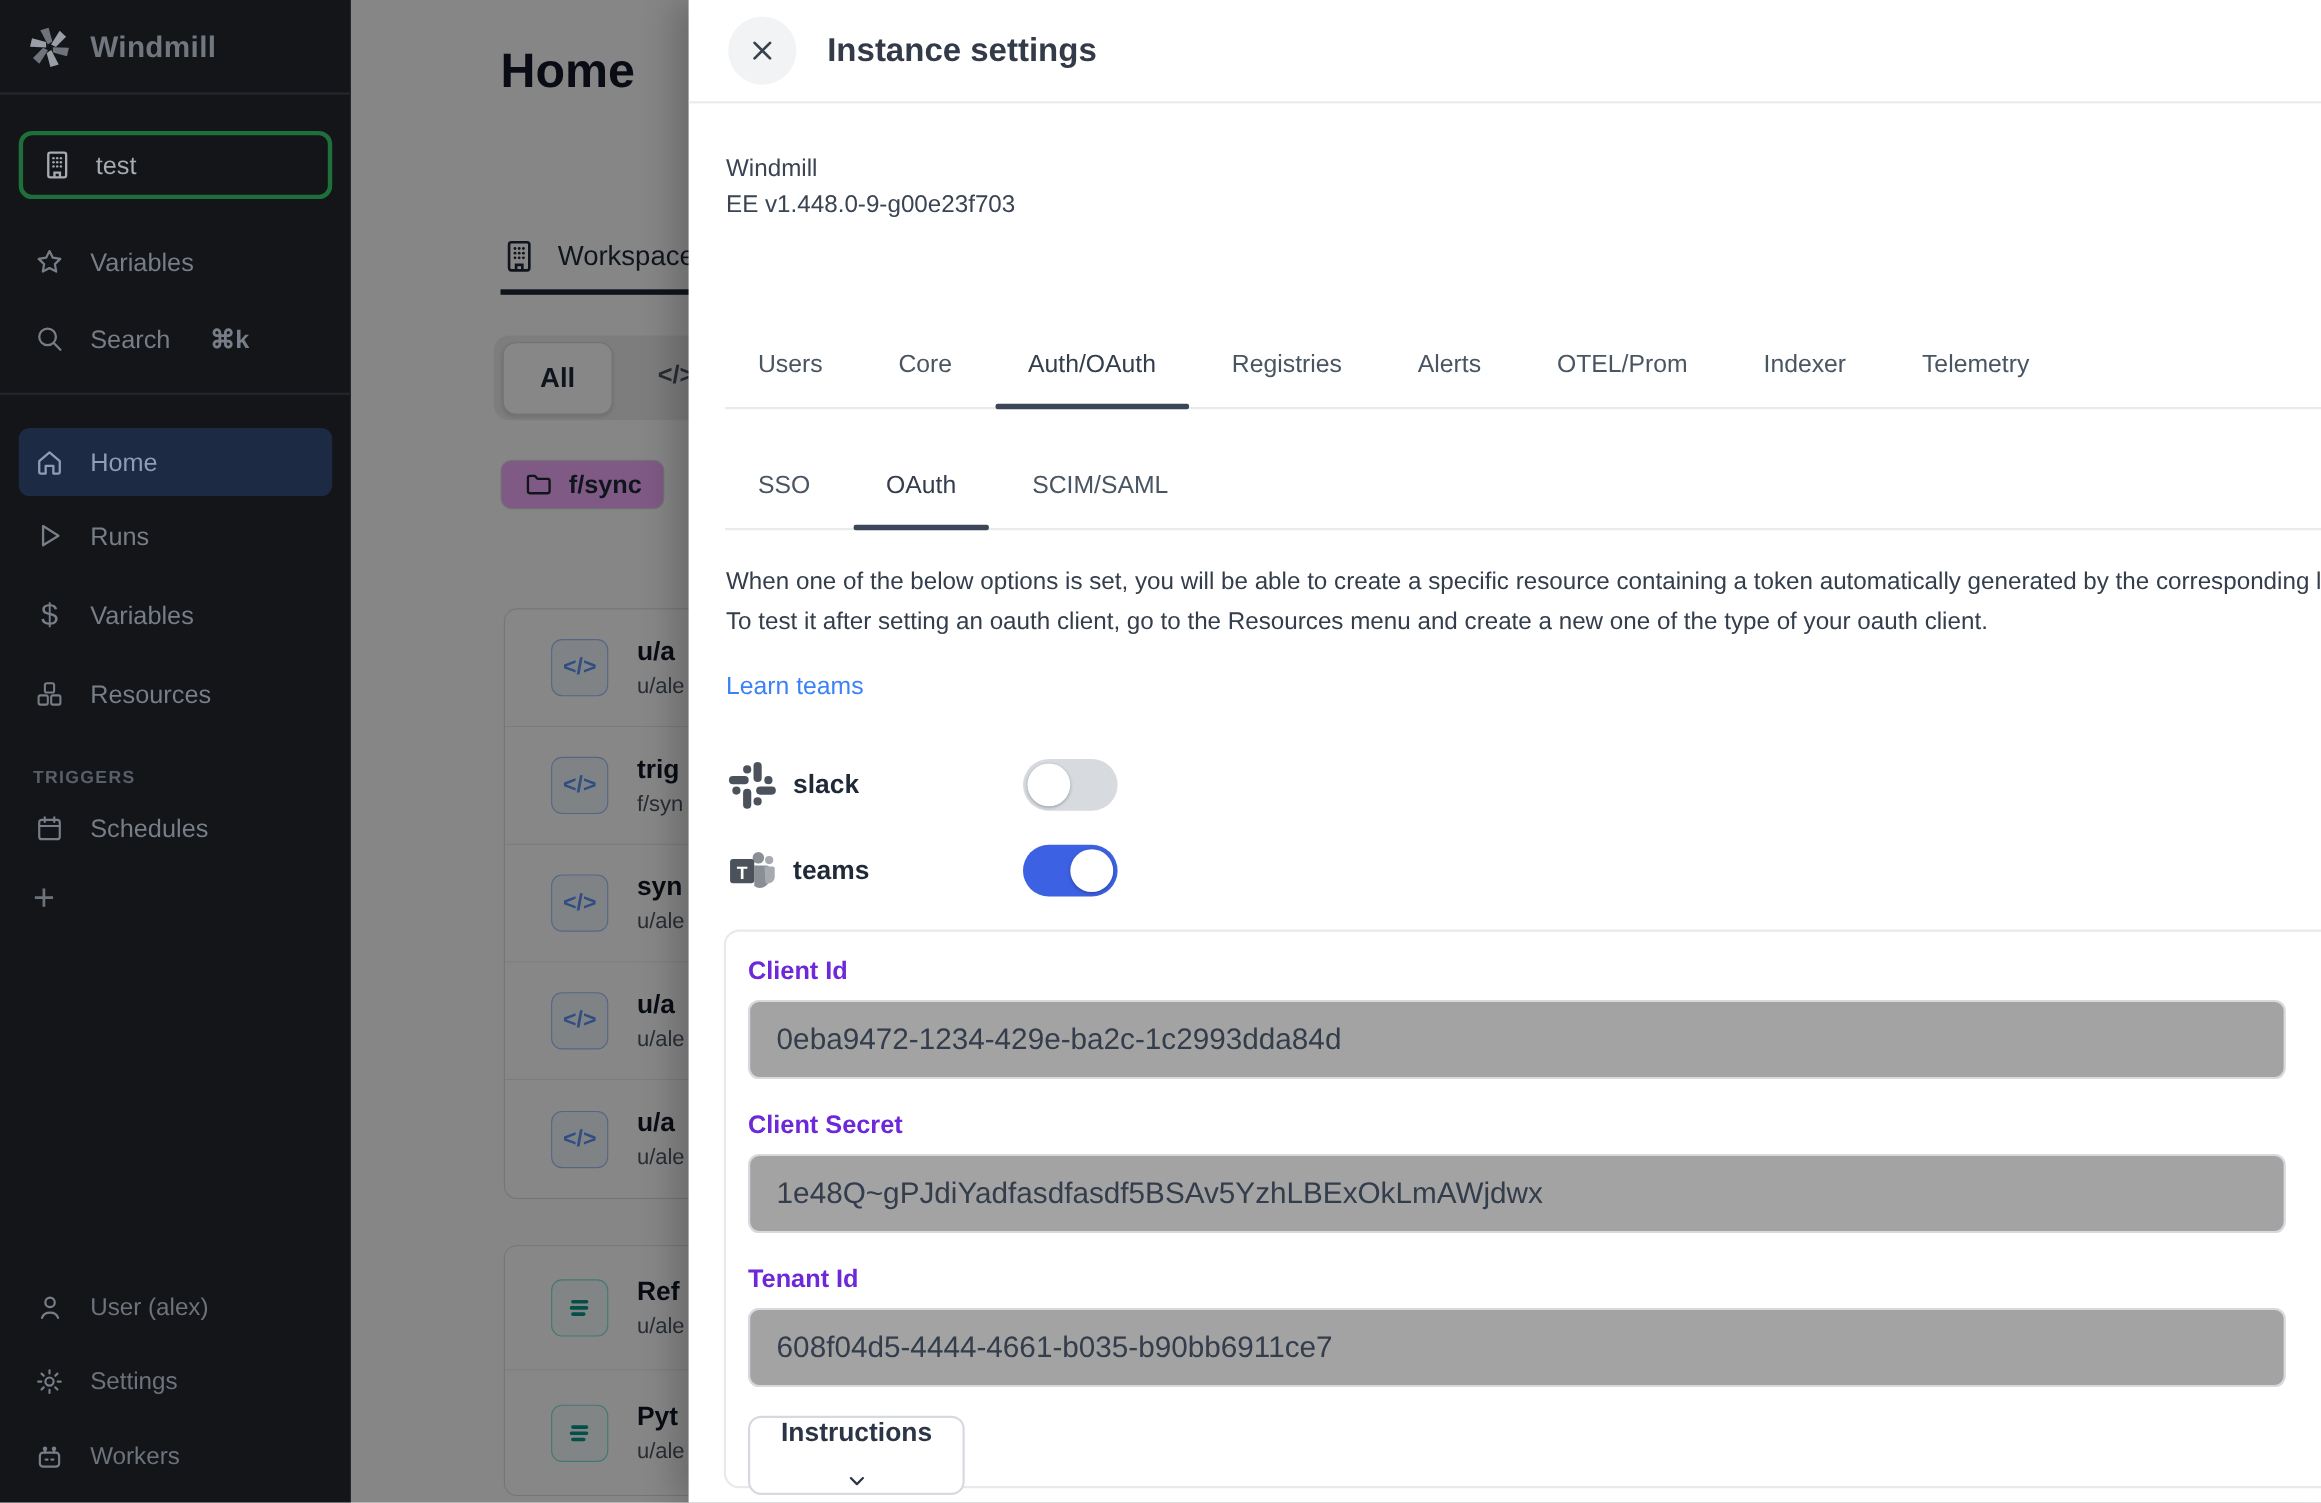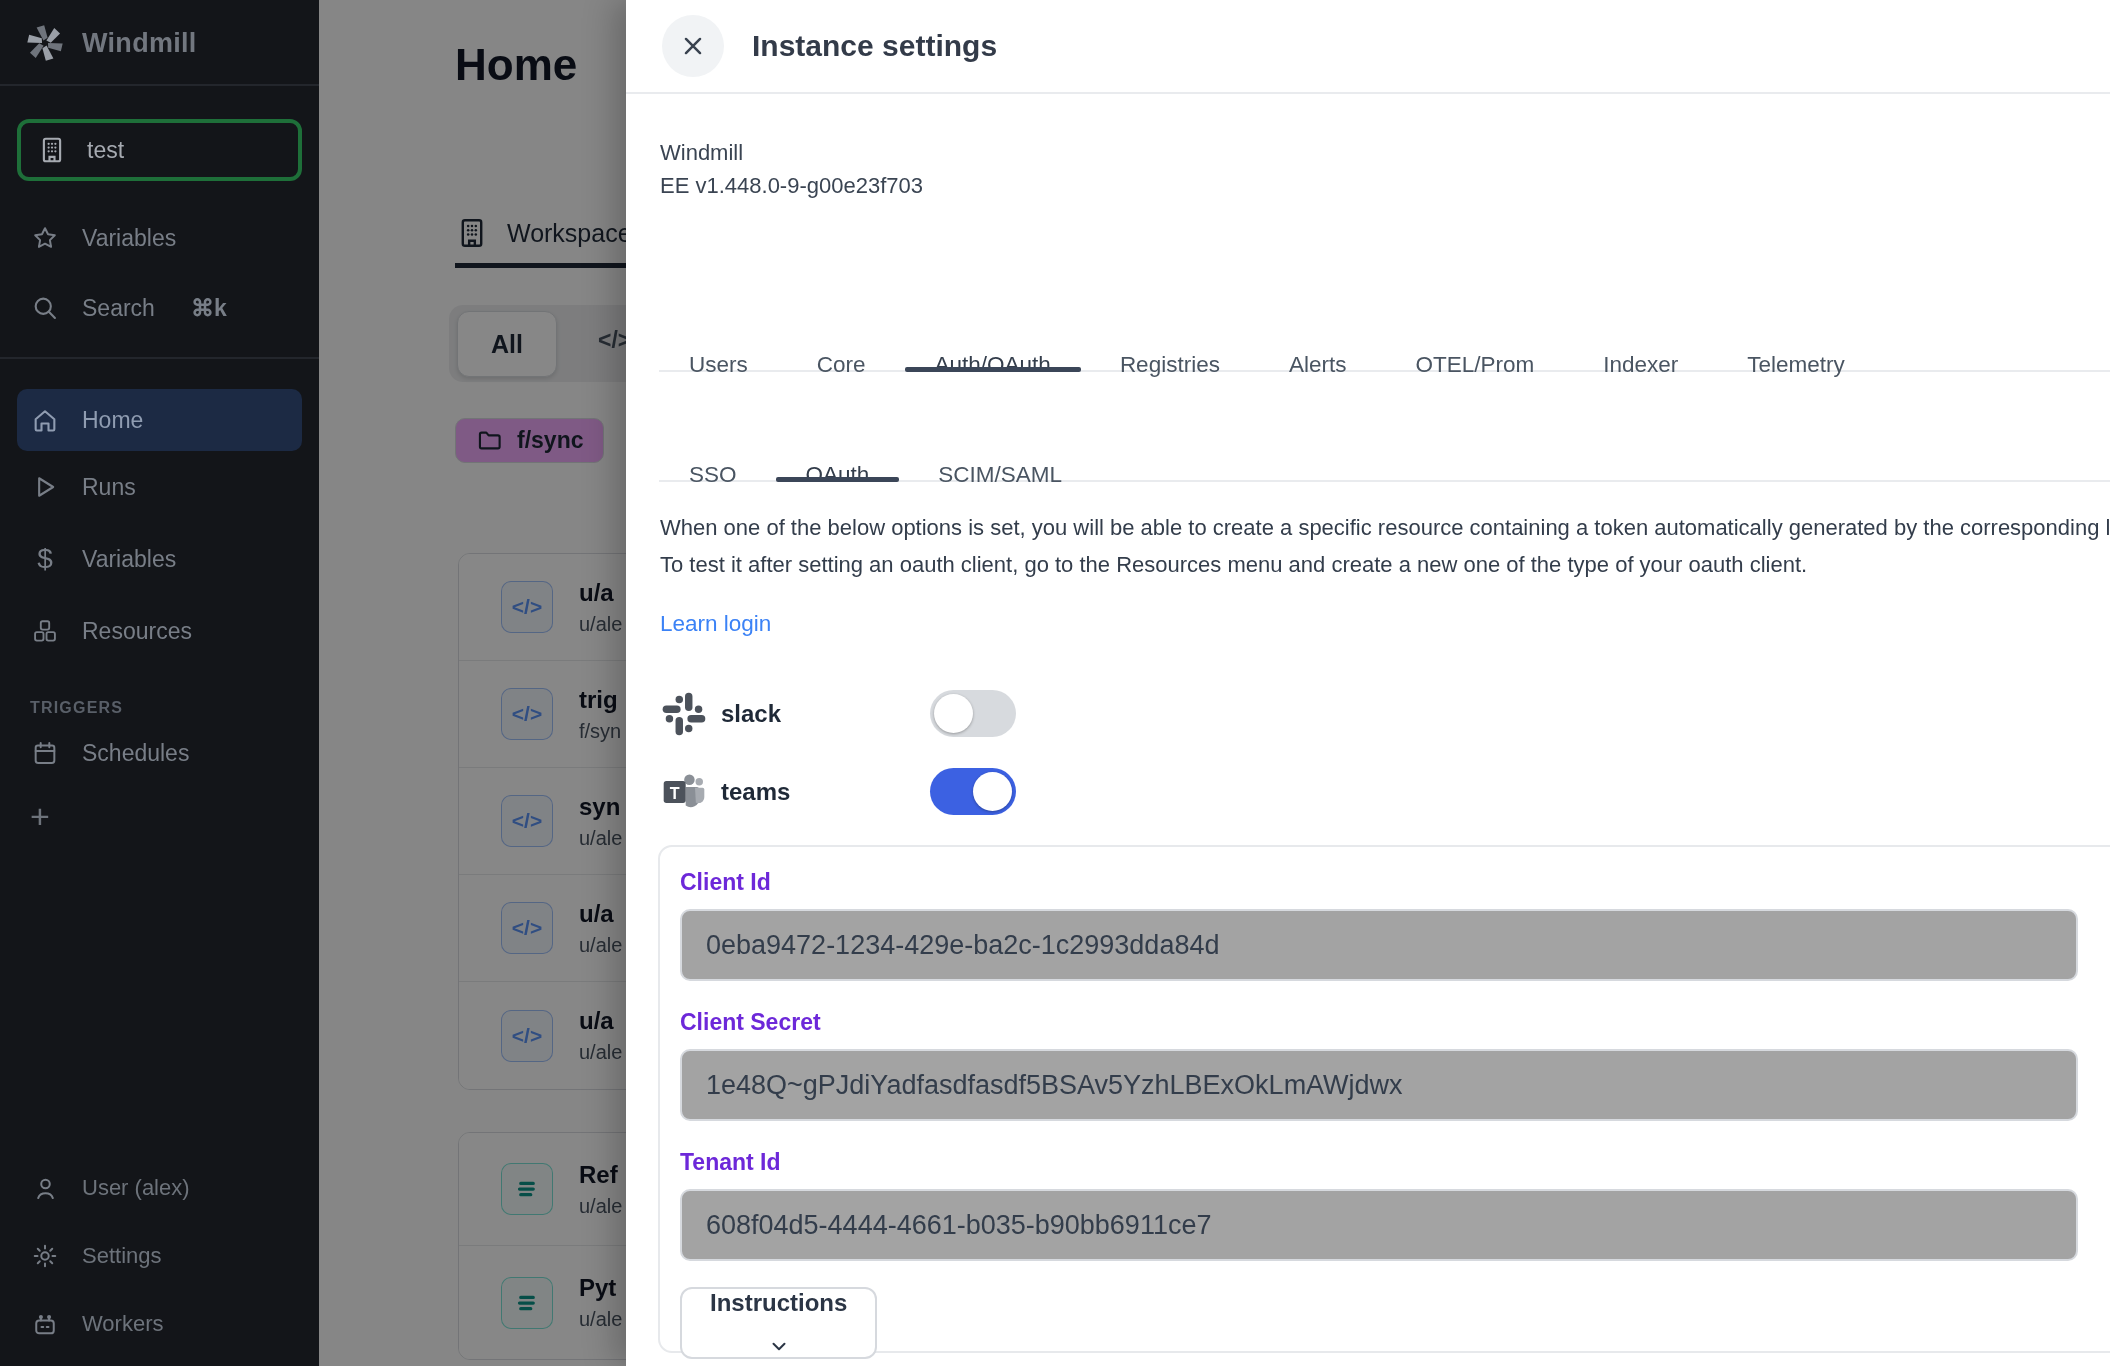--- a/index.html
+++ b/index.html
@@ -70,21 +70,21 @@
             z-index:3; box-shadow:-12px 0 30px rgba(0,0,0,.22); overflow:hidden; }
   .drawer-header { height:94px; border-bottom:2px solid #e9ebee; display:flex; align-items:center;
                    gap:28px; padding-left:36px; }
   .close-btn { width:62px; height:62px; border-radius:50%; background:#f1f3f5; border:none;
                display:flex; align-items:center; justify-content:center; cursor:pointer; flex:none; }
   .drawer-title { font-size:30px; font-weight:700; color:#333b49; }
   .product-block { position:absolute; left:34px; top:136px; font-size:22px; color:#3a4452; line-height:33px; }
   .tabs { position:absolute; top:312px; left:33px; right:0; display:flex; gap:9px;
           height:60px; border-bottom:2px solid #e9ebee; }
   .tab { padding:6px 30px 0 30px; font-size:22.5px; color:#4a5562; position:relative; cursor:pointer;
-         white-space:nowrap;margin-top:34px; }
+         white-space:nowrap; }
   .tab.active { color:#333d4b; font-weight:500; }
   .tab.active::after { content:""; position:absolute; left:0; right:0; bottom:-2px; height:5px;
                        background:#3b4658; border-radius:2px; }
   .subtabs { position:absolute; top:422px; left:33px; right:0; display:flex; gap:9px;
              height:60px; border-bottom:2px solid #e9ebee; }
   .desc { position:absolute; top:509px; left:34px; right:0; font-size:22px; color:#333d4b;
           line-height:37px; white-space:nowrap; overflow:hidden; }
   .learn-more { position:absolute; top:611px; left:34px; font-size:22.5px; color:#3b82f6;
                 text-decoration:none; cursor:pointer; }
   .providers { position:absolute; top:690px; left:36px; width:420px; }
@@ -387,21 +387,21 @@
   <div class="subtabs">
     <div class="tab">SSO</div>
     <div class="tab active">OAuth</div>
     <div class="tab">SCIM/SAML</div>
   </div>
 
   <div class="desc">
     <div>When one of the below options is set, you will be able to create a specific resource containing a token automatically generated by the corresponding login flow.</div>
     <div>To test it after setting an oauth client, go to the Resources menu and create a new one of the type of your oauth client.</div>
   </div>
-  <a class="learn-more">Learn login</a>
+  <a class="learn-more">Learn teams</a>
 
   <div class="providers">
     <div class="prov-row">
       <span class="prov-icon">
         <svg width="44" height="44" viewBox="0 0 26 26" fill="#4c525b">
           <rect x="13.6" y="0.4" width="4.4" height="10.8" rx="2.2"></rect>
           <rect x="15" y="13.6" width="10.6" height="4.4" rx="2.2"></rect>
           <rect x="8" y="14.8" width="4.4" height="10.8" rx="2.2"></rect>
           <rect x="0.4" y="8" width="10.6" height="4.4" rx="2.2"></rect>
           <rect x="19.4" y="8" width="4.4" height="4.4" rx="2.2"></rect>

